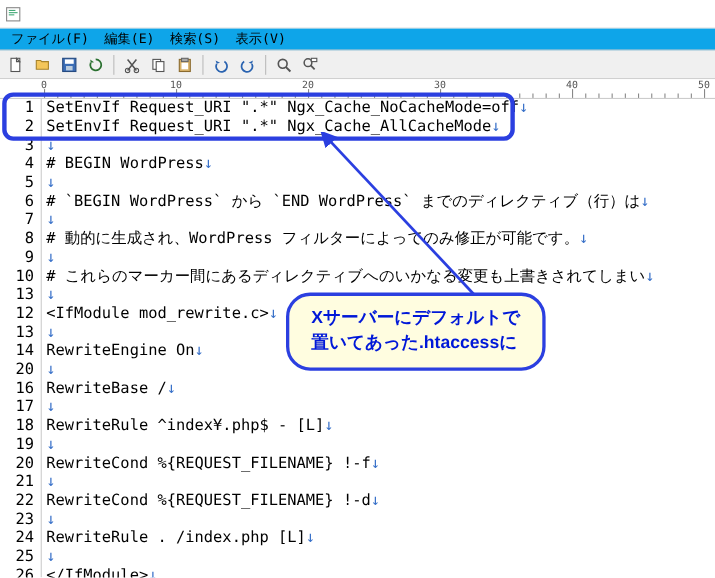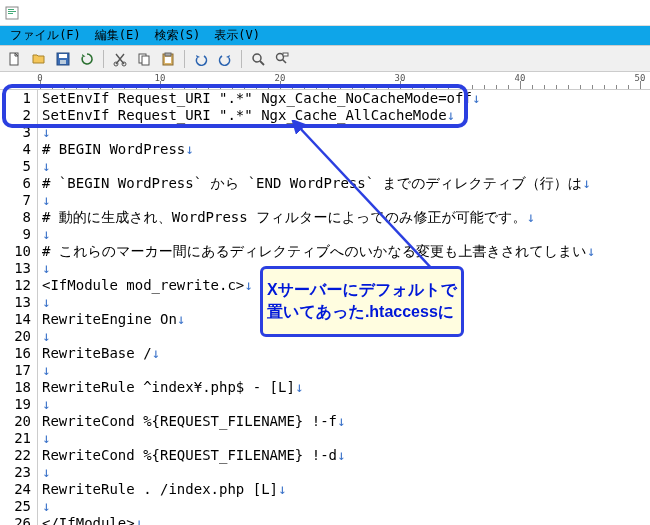--- a/index.html
+++ b/index.html
@@ -122,22 +122,22 @@
   .highlight-box {
     position: absolute;
     border: 4px solid #2b3fe0;
     border-radius: 10px;
     pointer-events: none;
   }
   .callout {
     position: absolute;
     background: #fffde0;
     border: 3px solid #2b3fe0;
-    border-radius: 6px;
-    padding: 10px 4px;
+    border-radius: 22px;
+    padding: 10px 20px;
     color: #0018d8;
     font-size: 16px;
     font-weight: bold;
     line-height: 1.4;
     font-family: "Meiryo", sans-serif;
   }
   .arrow-svg {
     position: absolute;
     pointer-events: none;
   }

